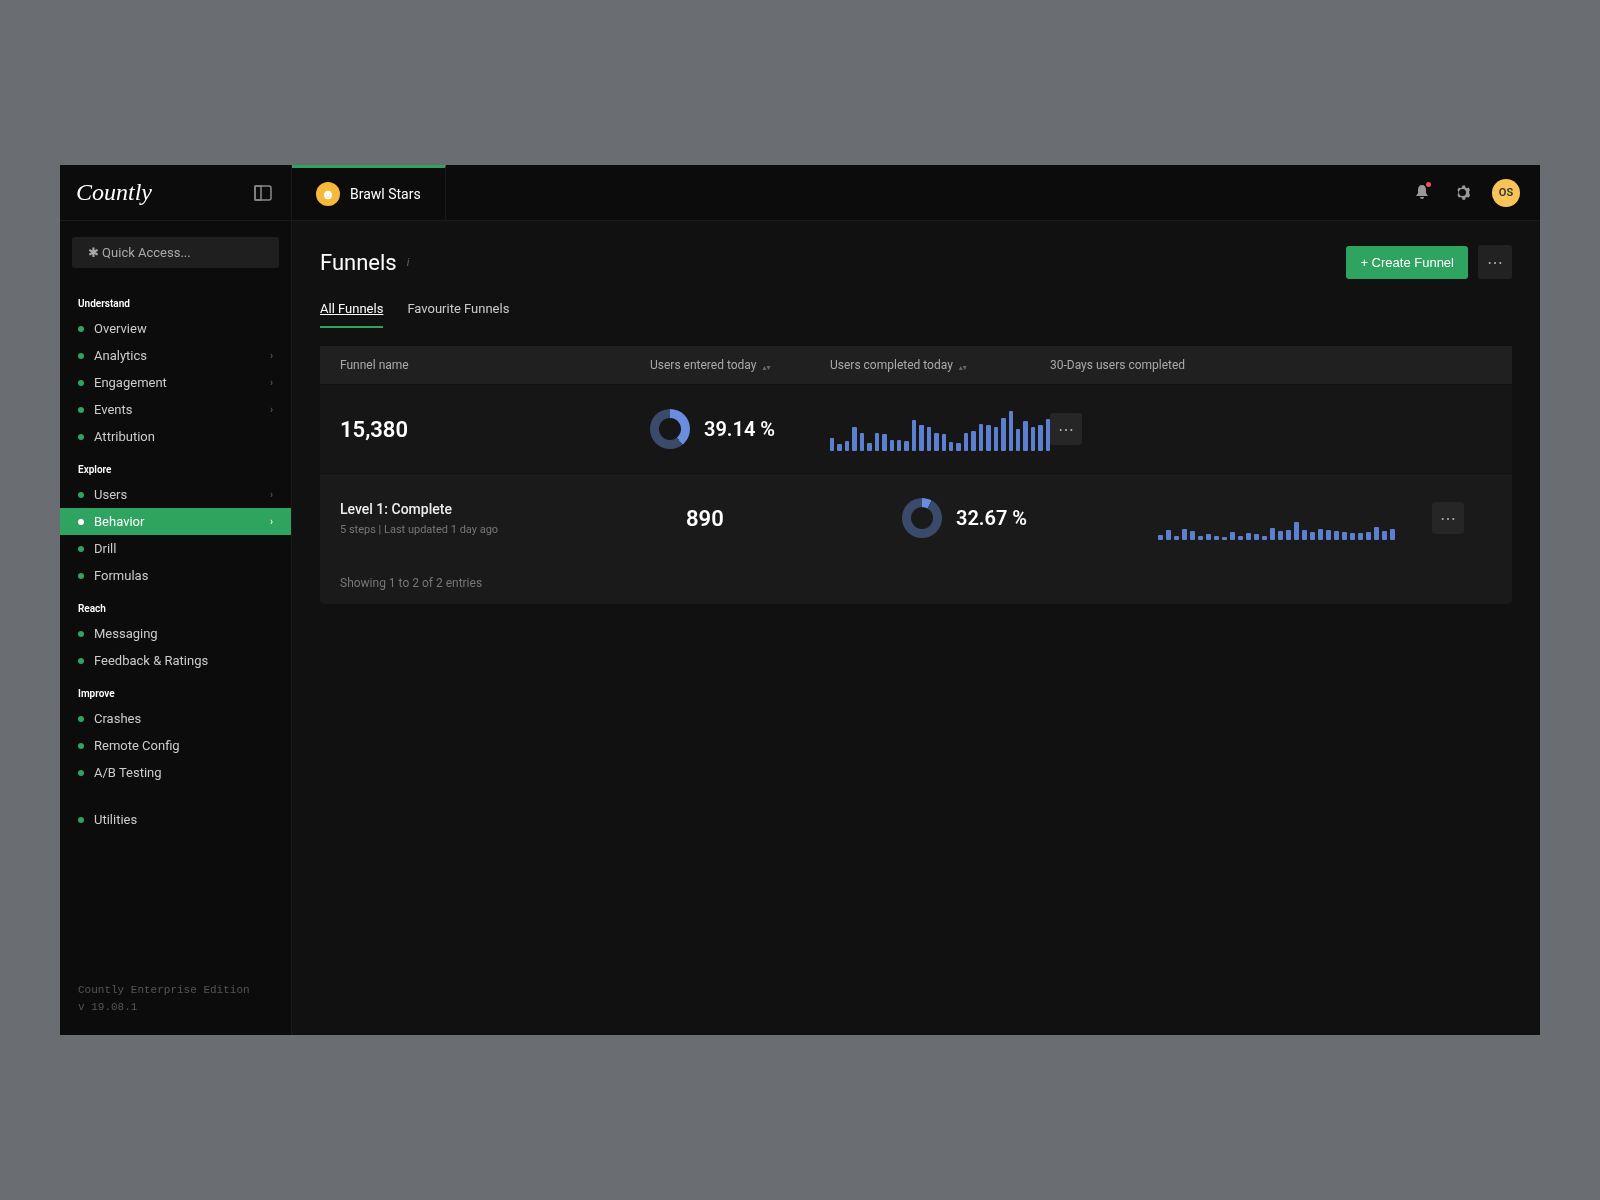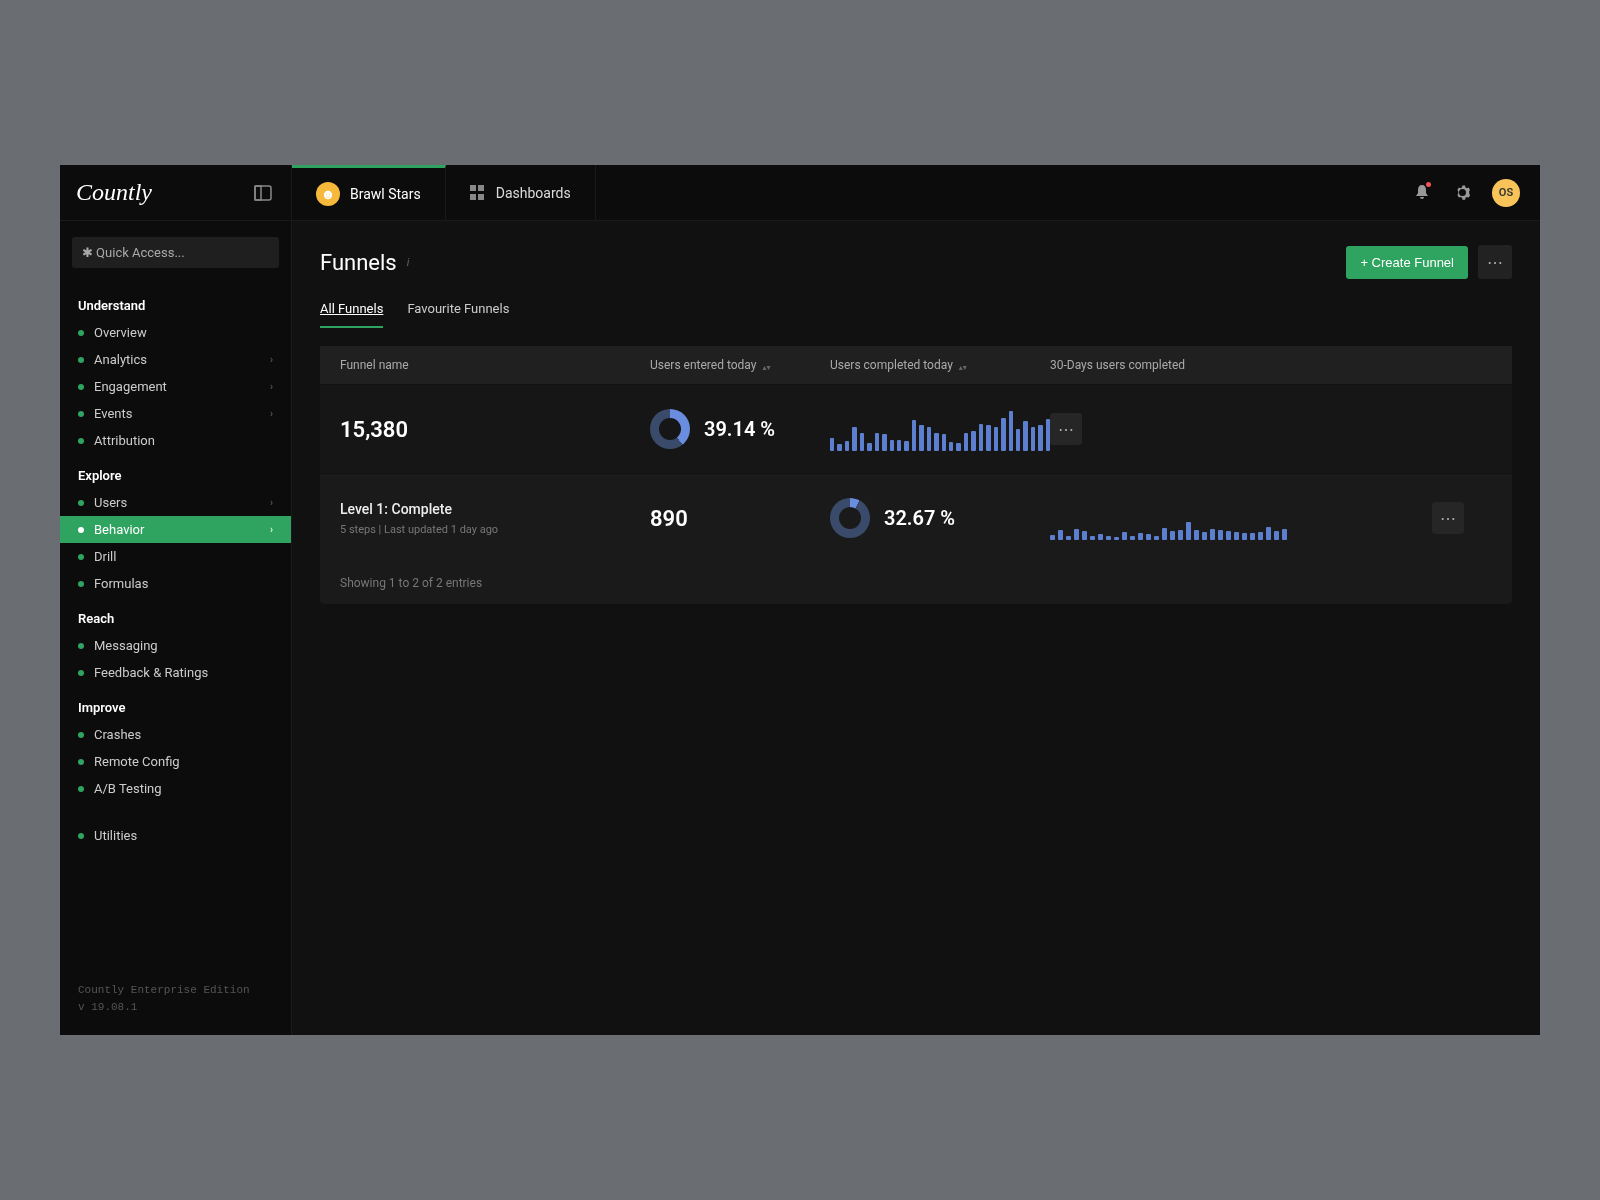--- a/index.html
+++ b/index.html
@@ -37,27 +37,27 @@
   .collapse-btn {
     margin-left: auto; width: 24px; height: 24px;
     display: flex; align-items: center; justify-content: center;
     cursor: pointer;
   }
   .collapse-btn svg rect { stroke: #888; fill: none; stroke-width: 1.5; }
   .quick-access {
     margin: 16px 12px 8px;
     background: #1f1f1f;
     border-radius: 3px;
-    padding: 8px 10px;
+    padding: 8px 16px;
     font-size: 13px; color: #aaa;
     cursor: pointer;
   }
   .nav { padding: 8px 0; flex: 1; overflow-y: auto; }
   .nav-section-title {
-    font-size: 13px; font-weight: 600; color: #fff;
+    font-size: 10px; font-weight: 600; color: #fff;
     padding: 14px 18px 6px;
   }
   .nav-item {
     display: flex; align-items: center;
     padding: 6px 18px;
     font-size: 13px; color: #ccc;
     cursor: pointer;
     position: relative;
   }
   .nav-item.active { background: #2fa360; color: #fff; }
@@ -170,21 +170,21 @@
   .sort { font-size: 8px; color: #666; display: inline-flex; flex-direction: column; line-height: 1; }
 
   .row {
     display: grid;
     grid-template-columns: 310px 180px 220px 1fr 60px;
     padding: 22px 20px;
     border-top: 1px solid #111;
     align-items: center;
     background: #161616;
   }
-  .row + .row { background: #1a1a1a; }
+  .row + .row { background: #1a1a1a; gap: 36px; }
   .funnel-name { font-size: 14px; color: #eee; font-weight: 500; }
   .funnel-meta { font-size: 11px; color: #777; margin-top: 6px; }
   .big-num { font-size: 22px; font-weight: 600; color: #fff; }
   .completed-cell { display: flex; align-items: center; gap: 14px; }
   .donut { width: 40px; height: 40px; }
   .pct { font-size: 20px; font-weight: 600; color: #fff; }
   .sparkbars { display: flex; align-items: flex-end; gap: 3px; height: 44px; }
   .sparkbars span { width: 5px; background: #5c7fcf; border-radius: 1px; }
   .row-more {
     width: 32px; height: 32px; background: #262626; border-radius: 3px;
@@ -287,29 +287,20 @@
       <div>Countly Enterprise Edition</div>
       <div>v 19.08.1</div>
     </div>
   </aside>
 
   <div class="main">
     <div class="topbar">
       <div class="toptab active">
         <span class="app-icon">☻</span>
         <span>Brawl Stars</span>
-      </div>
-      <div class="toptab">
-        <span class="dash-icon">
-            <span></span>
-            <span></span>
-            <span></span>
-            <span></span>
-          </span>
-        <span>Dashboards</span>
       </div>
       <div class="topbar-right">
         <span class="top-icon">
           <svg width="16" height="17" viewBox="0 0 16 17">
               <path d="M8 1c-2.8 0-4 2-4 5v3l-2 3h12l-2-3V6c0-3-1.2-5-4-5zM6 13a2 2 0 004 0" fill="#999"></path>
             </svg>
           <span class="notif-dot"></span>
         </span>
         <span class="top-icon">
           <svg width="17" height="17" viewBox="0 0 17 17">

